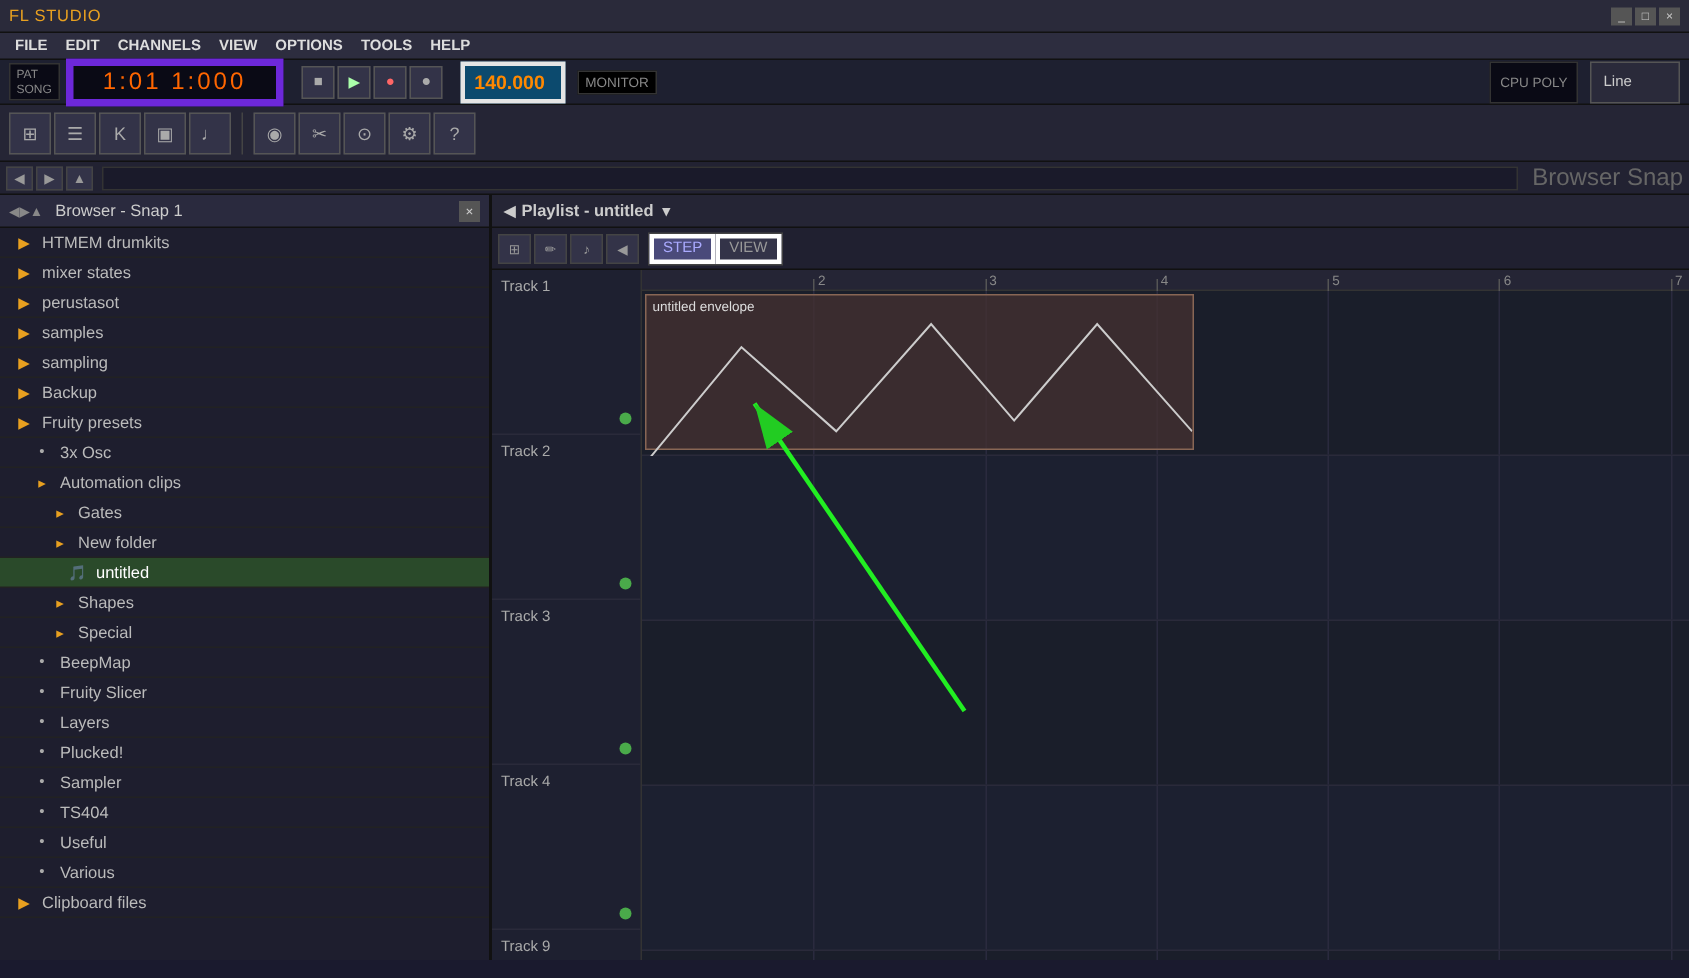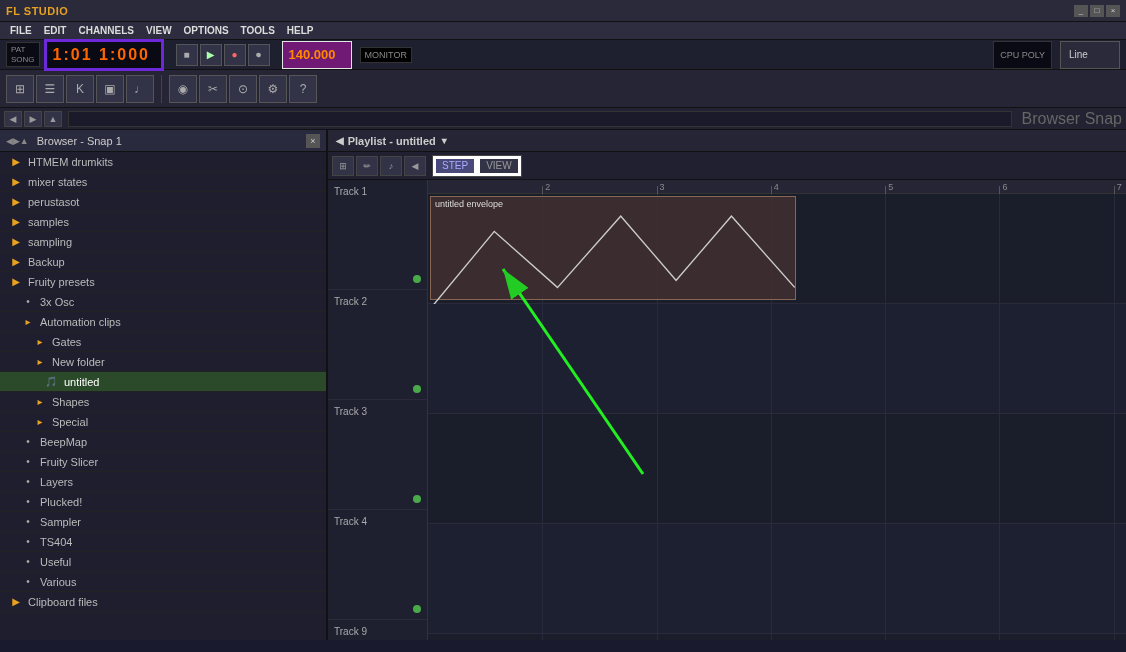--- a/index.html
+++ b/index.html
@@ -17,21 +17,21 @@
     #title-bar {
       background: #2a2a3a;
       height: 22px;
       display: flex;
       align-items: center;
       padding: 0 6px;
       border-bottom: 1px solid #111;
     }
     #title-bar .app-name {
       color: #e8a020;
-      font-weight: bold;
+      font-weight: normal;
       font-size: 11px;
       letter-spacing: 0.5px;
       text-align: right;
     }
     #title-bar .window-controls {
       margin-left: auto;
       display: flex;
       gap: 2px;
     }
     #title-bar .window-controls span {
@@ -71,25 +71,25 @@
       height: 30px;
       display: flex;
       align-items: center;
       padding: 2px 6px;
       border-bottom: 1px solid #111;
       gap: 4px;
     }
 
     .transport-display {
       background: #0a0a15;
-      border: 3px solid #6d28d9;
-      padding: 2px 6px;
+      border: 5px solid #6d28d9;
+      padding: 2px 20px;
       color: #ff6600;
       font-size: 16px;
-      font-weight: bold;
+      font-weight: normal;
       letter-spacing: 2px;
       height: 32px;
       display: flex;
       align-items: center;
       min-width: 120px;
     }
 
     .transport-btn {
       background: #333348;
       border: 1px solid #555;
@@ -97,22 +97,22 @@
       width: 22px;
       height: 22px;
       display: flex;
       align-items: center;
       justify-content: center;
       cursor: pointer;
       font-size: 10px;
     }
 
     .bpm-display {
-      background: #701a75;
-      border: 1px solid #e5e5e5;
+      background: #0c4a6e;
+      border: 3px solid #e5e5e5;
       color: #ff8800;
       font-size: 13px;
       font-weight: bold;
       height: 28px;
       display: flex;
       align-items: center;
       padding: 0 6px;
       min-width: 70px;
     }
 

